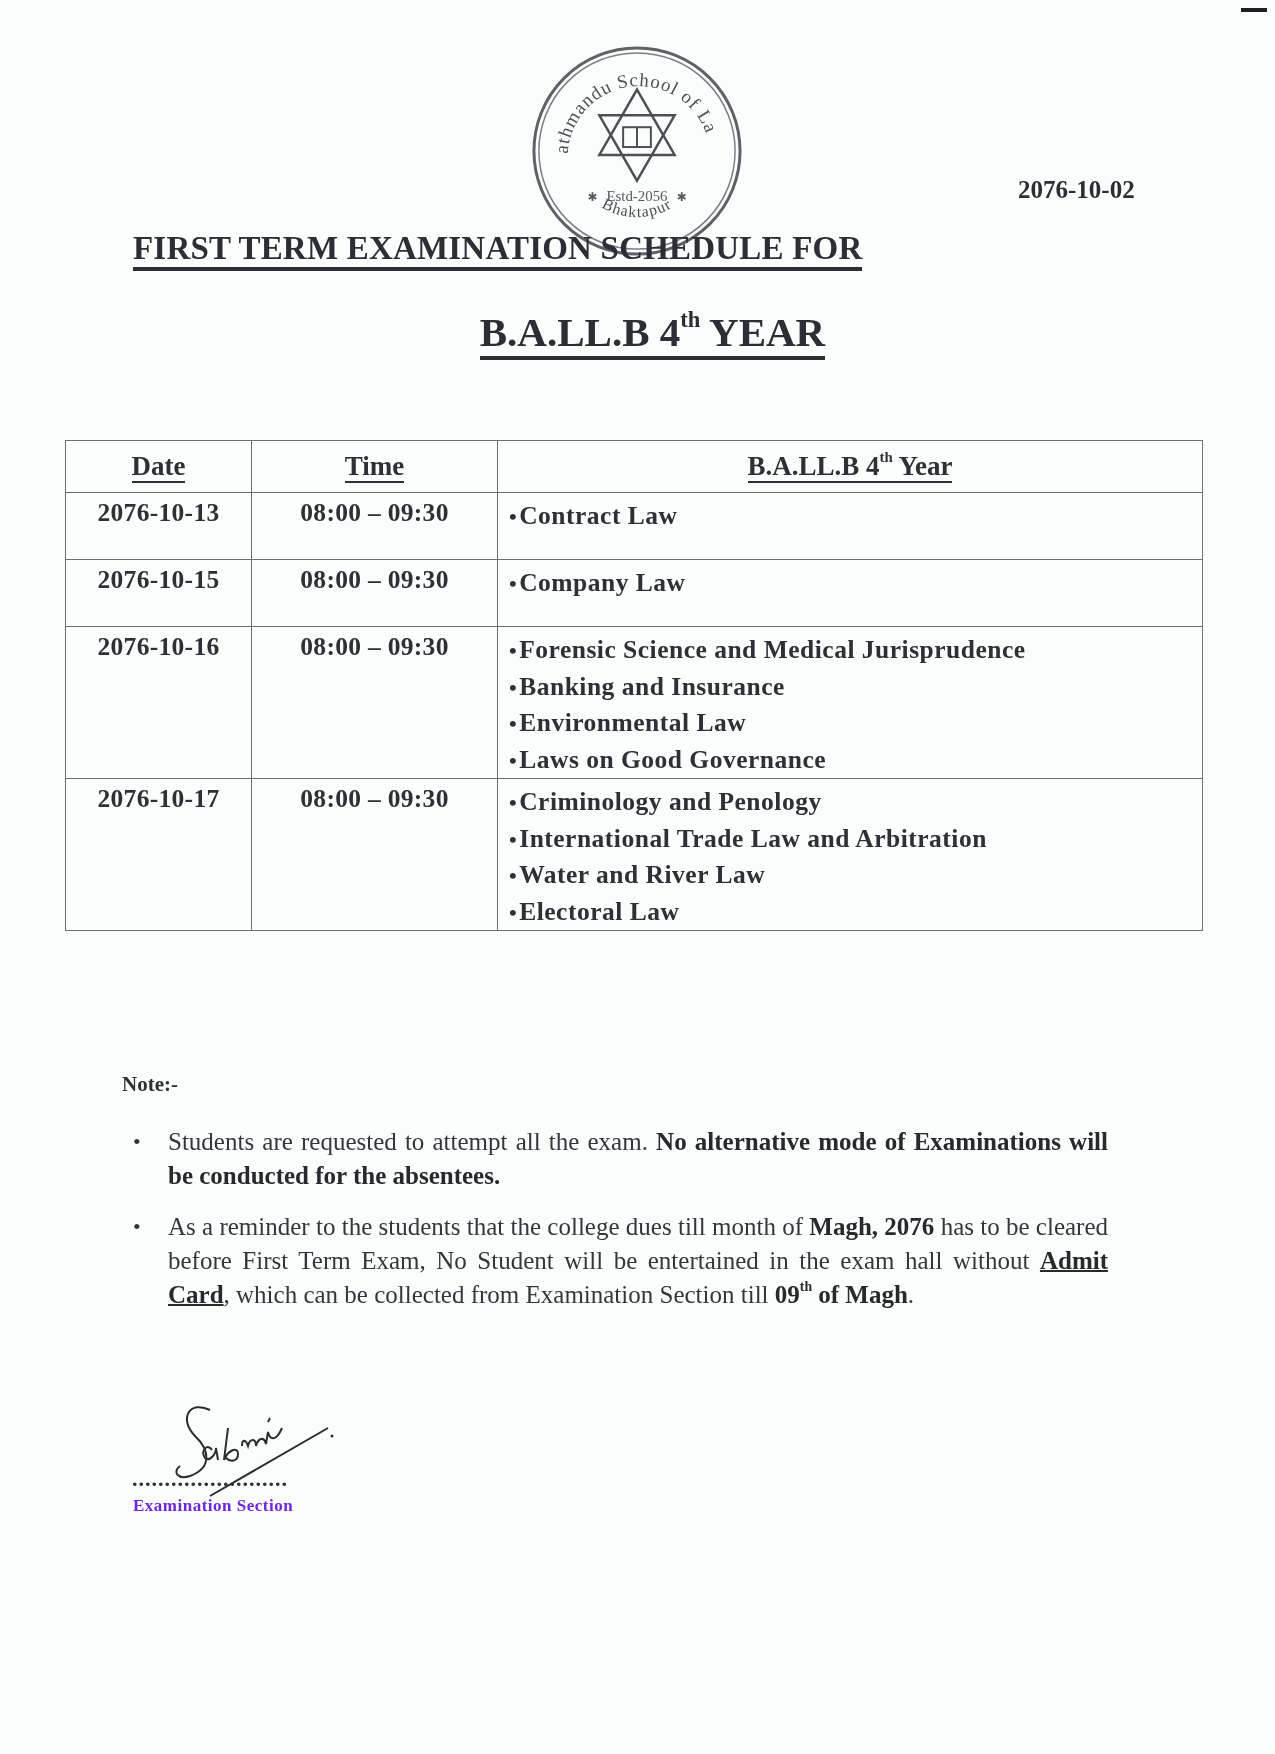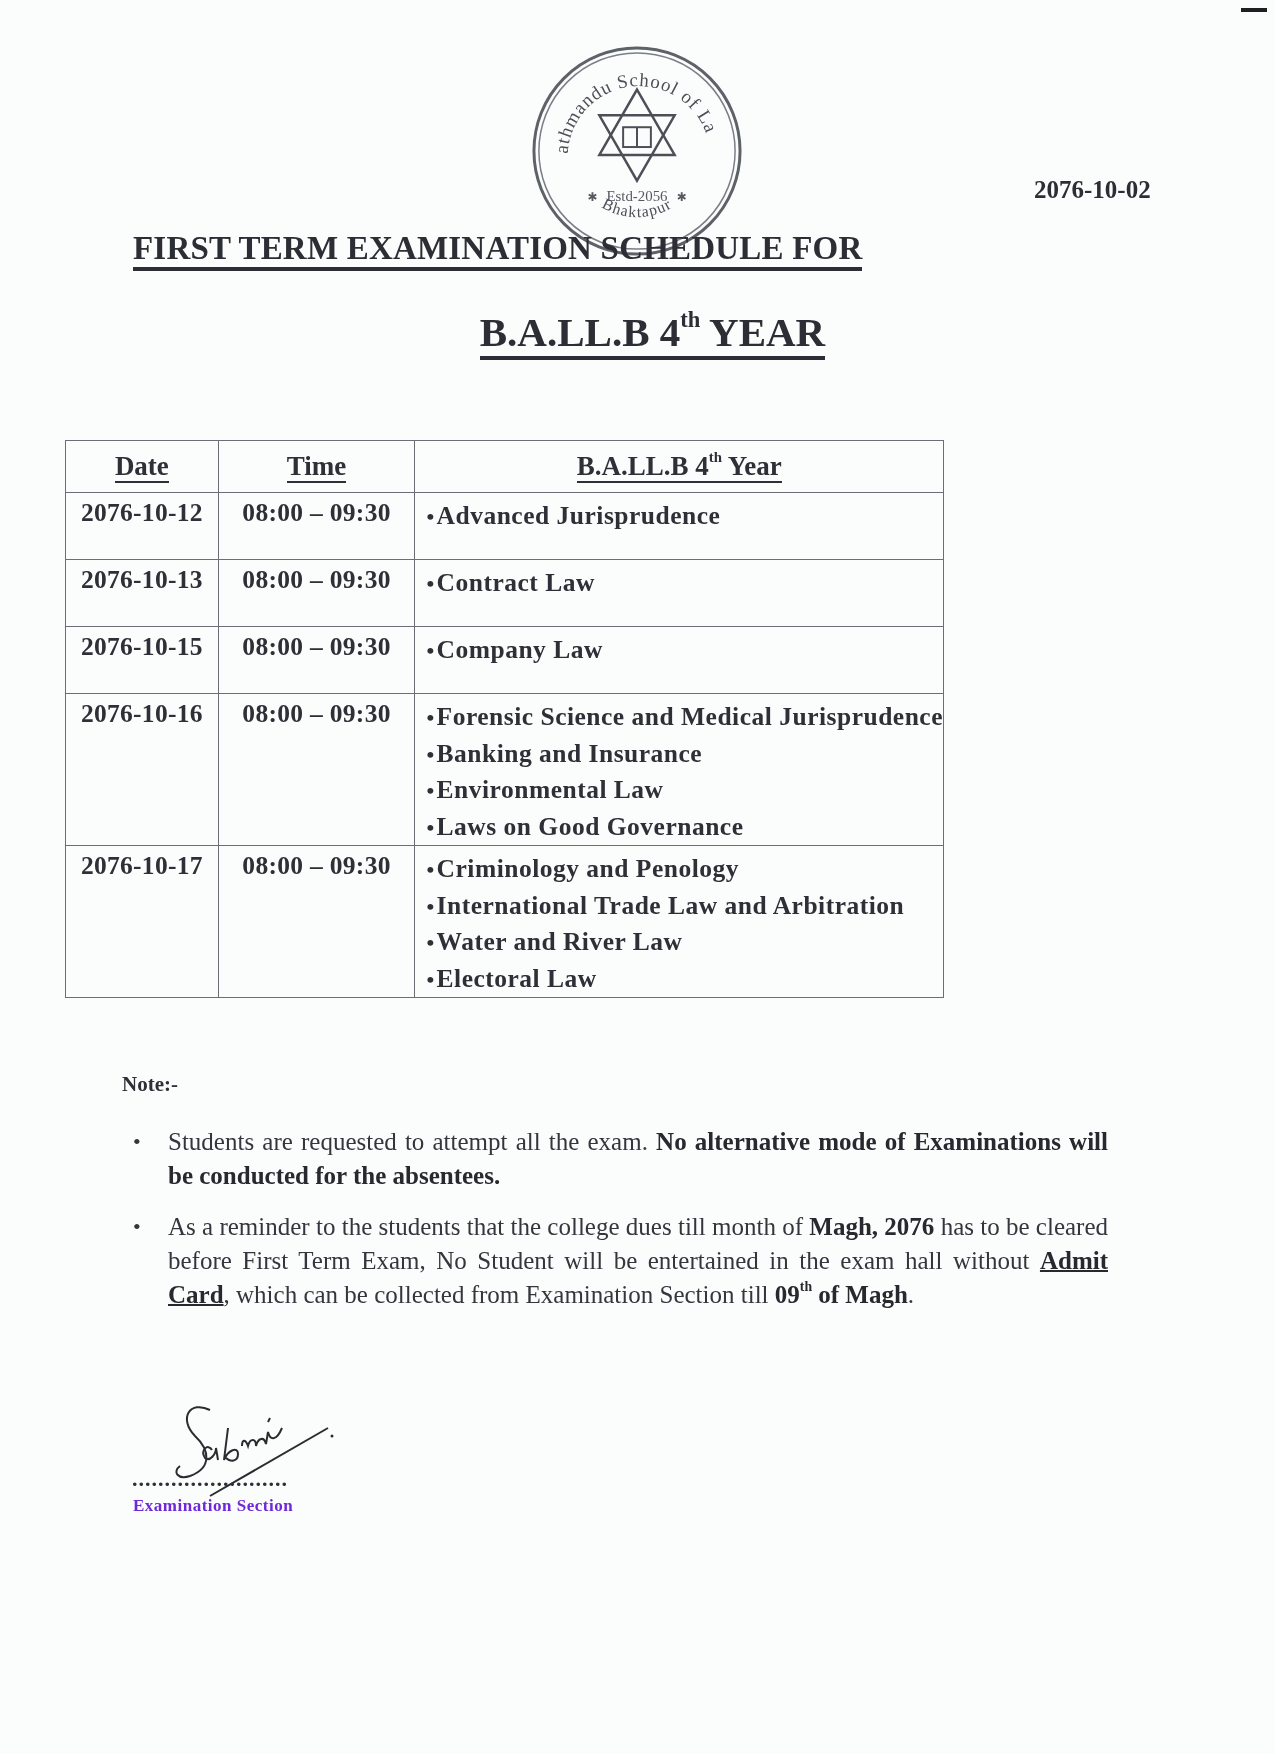--- a/index.html
+++ b/index.html
@@ -8,37 +8,37 @@
     background: #fbfcfc;
     font-family: "Liberation Serif", "DejaVu Serif", serif;
     color: #2a2d33;
   }
   .corner-mark { position: absolute; left: 1241px; top: 8px; width: 26px; height: 4px; background: #1e1f22; }
 
   
   .seal { position: absolute; left: 528px; top: 42px; width: 218px; height: 218px; }
   .seal svg { width: 100%; height: 100%; display: block; }
 
-  .doc-date { position: absolute; left: 1018px; top: 176px; font-size: 25px; font-weight: bold; color: #2b2e34; margin-left: 16px; }
+  .doc-date { position: absolute; left: 1018px; top: 176px; font-size: 25px; font-weight: bold; color: #2b2e34; }
 
   .title-1 {
     position: absolute; left: 133px; top: 230px; width: 920px;
     font-size: 33px; font-weight: bold; color: #2b2e34; letter-spacing: 0.2px;
     white-space: nowrap;
   }
   .title-1 span, .title-2 span { border-bottom: 4px solid #2b2e34; padding-bottom: 1px; }
   .title-2 {
     position: absolute; left: 0; width: 1275px; top: 308px; text-align: center;
     font-size: 41px; font-weight: bold; color: #2b2e34; padding-left: 30px; box-sizing: border-box;
   }
   sup { font-size: 0.55em; line-height: 0; position: relative; top: -0.2em; vertical-align: super; }
 
   
   table.schedule {
-    position: absolute; left: 65px; top: 440px; width: 879px;
+    position: absolute; left: 65px; top: 440px; width: 1138px;
     border-collapse: collapse; font-weight: bold; color: #2d3036;
   }
   table.schedule td, table.schedule th {
     border: 1.5px solid #6b6e76; vertical-align: top; padding: 0;
   }
   th { font-size: 27px; height: 51px; vertical-align: middle !important; }
   th span { border-bottom: 2.5px solid #2d3036; }
   .c-date { width: 185px; text-align: center; }
   .c-time { width: 245px; text-align: center; }
   .c-subj { text-align: left; }
@@ -106,27 +106,20 @@
 <table class="schedule">
   <thead>
     <tr>
       <th class="c-date"><span>Date</span></th>
       <th class="c-time"><span>Time</span></th>
       <th class="c-subj" style="text-align:center"><span><span style="border:none">B.A.LL.B 4</span><sup>th</sup><span style="border:none"> Year</span></span></th>
     </tr>
   </thead>
   <tbody id="schedule-body">
       <tr class="r-single">
-        <td class="c-date">2076-10-12</td>
-        <td class="c-time">08:00 – 09:30</td>
-        <td class="c-subj">
-          <div class="subj"><span class="dot">•</span><span>Advanced Jurisprudence</span></div>
-        </td>
-      </tr>
-      <tr class="r-single">
         <td class="c-date">2076-10-13</td>
         <td class="c-time">08:00 – 09:30</td>
         <td class="c-subj">
           <div class="subj"><span class="dot">•</span><span>Contract Law</span></div>
         </td>
       </tr>
       <tr class="r-single">
         <td class="c-date">2076-10-15</td>
         <td class="c-time">08:00 – 09:30</td>
         <td class="c-subj">

